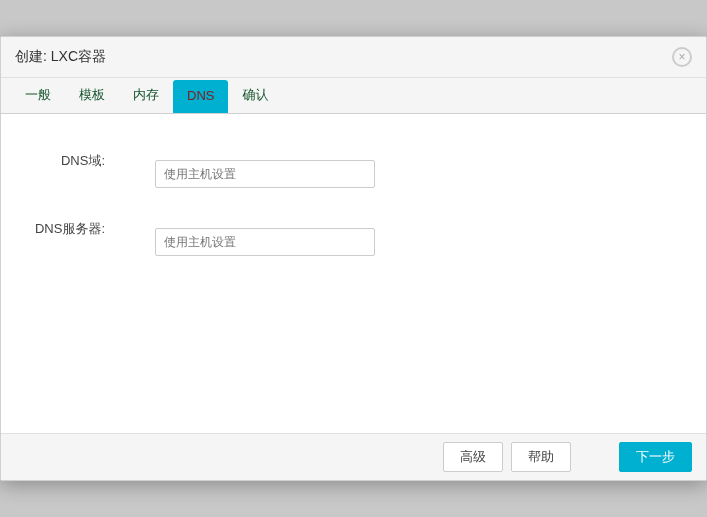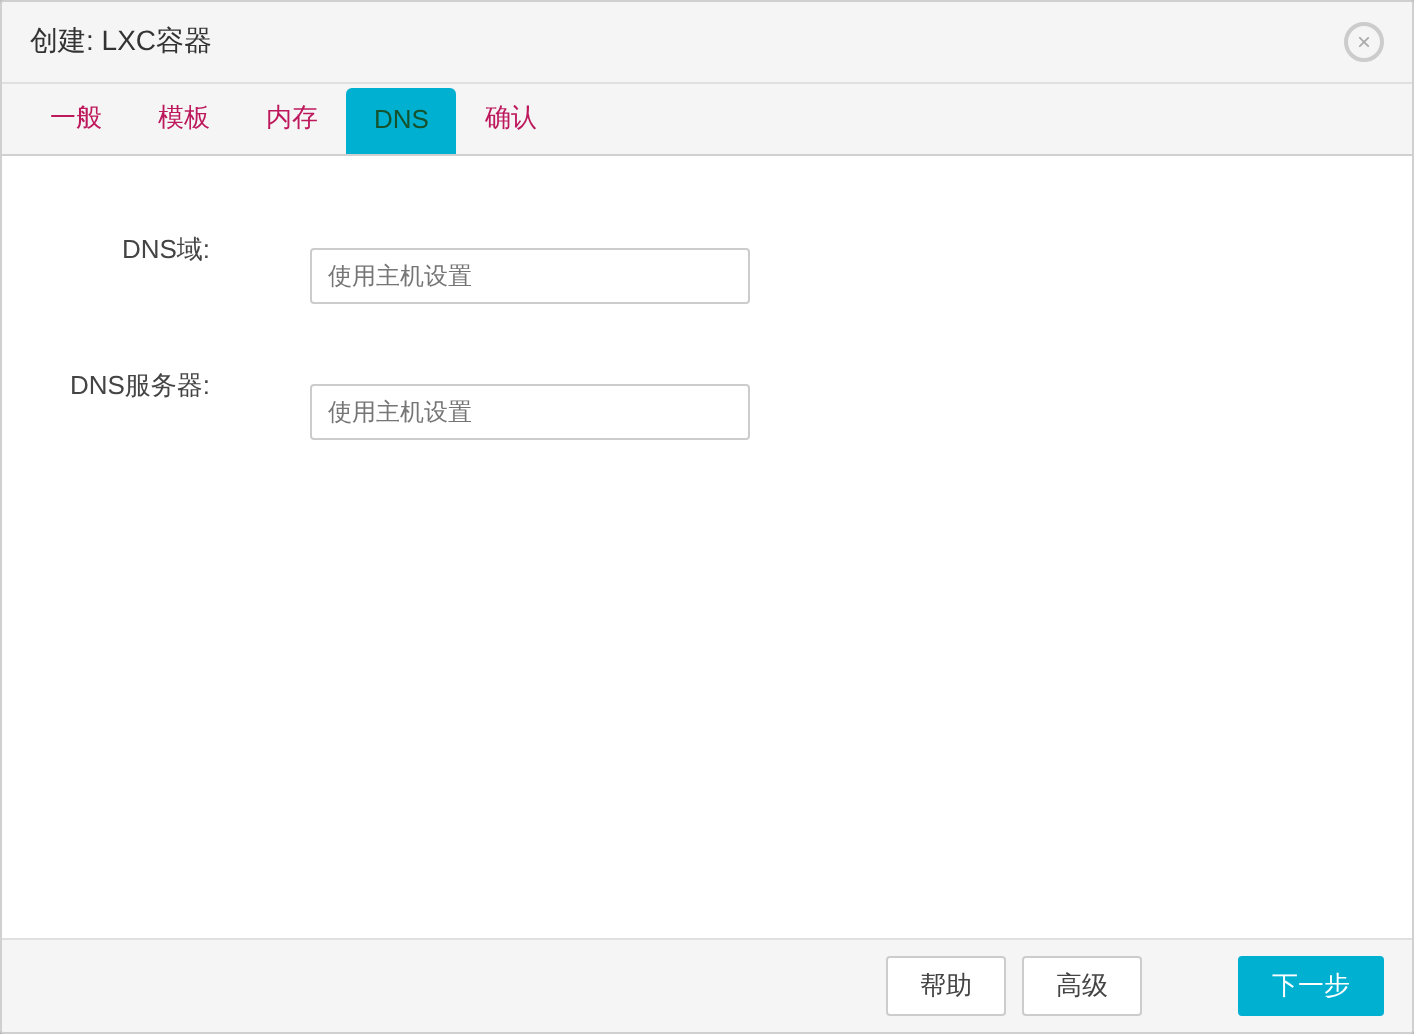--- a/index.html
+++ b/index.html
@@ -13,21 +13,21 @@
       display: flex;
       align-items: center;
       justify-content: center;
       min-height: 100vh;
       font-family: "Microsoft YaHei", "PingFang SC", "Helvetica Neue", Arial, sans-serif;
       font-size: 13px;
     }
 
     .dialog {
       width: 707px;
-      height: 517px;
+      height: 445px;
       background: #f5f5f5;
       border: 1px solid #d0d0d0;
       box-shadow: 0 4px 20px rgba(0,0,0,0.3);
       display: flex;
       flex-direction: column;
       border-radius: 2px;
       overflow: hidden;
     }
 
     .title-bar {
@@ -65,29 +65,29 @@
       display: flex;
       align-items: center;
       background: #f5f5f5;
       border-bottom: 1px solid #d0d0d0;
       padding: 0 10px;
     }
 
     .tab-item {
       padding: 8px 14px;
       cursor: pointer;
-      color: #be185d;
+      color: #14532d;
       font-size: 13px;
       border-bottom: 2px solid transparent;
       margin-bottom: -1px;
       white-space: nowrap;
     }
 
     .tab-item.active {
-      color: #14532d;
+      color: #7f1d1d;
       background: #00b0d1;
       border-radius: 3px 3px 0 0;
       border-bottom: 2px solid #00b0d1;
     }
 
     .content-area {
       flex: 1;
       padding: 20px 24px;
       background: #fff;
       overflow-y: auto;
@@ -176,18 +176,18 @@
     </div>
 
     <div class="form-row">
       <label class="form-label">DNS服务器:</label>
       <input class="form-input" type="text" placeholder="使用主机设置" style="">
     </div>
 
   </div>
 
   <div class="footer-bar">
+    <button class="footer-btn">高级</button>
     <button class="footer-btn">帮助</button>
-    <button class="footer-btn">高级</button>
     <button class="footer-btn primary">下一步</button>
   </div>
 
 </div>
 
 </body></html>

